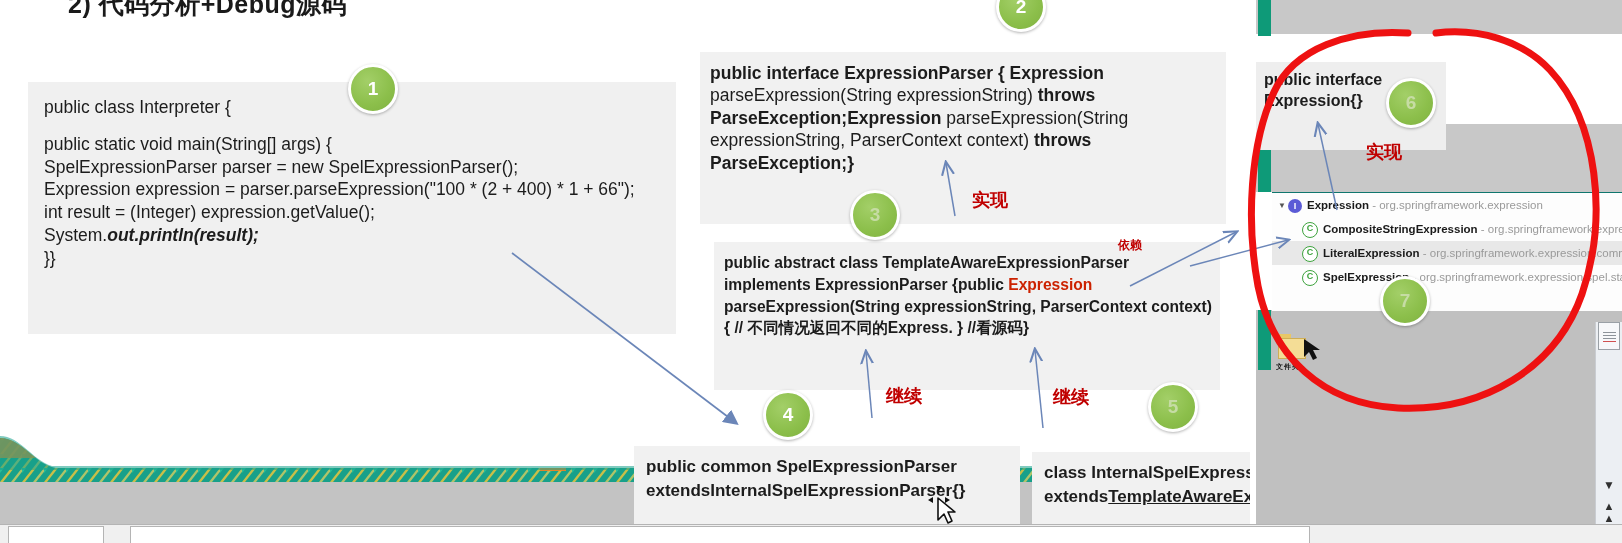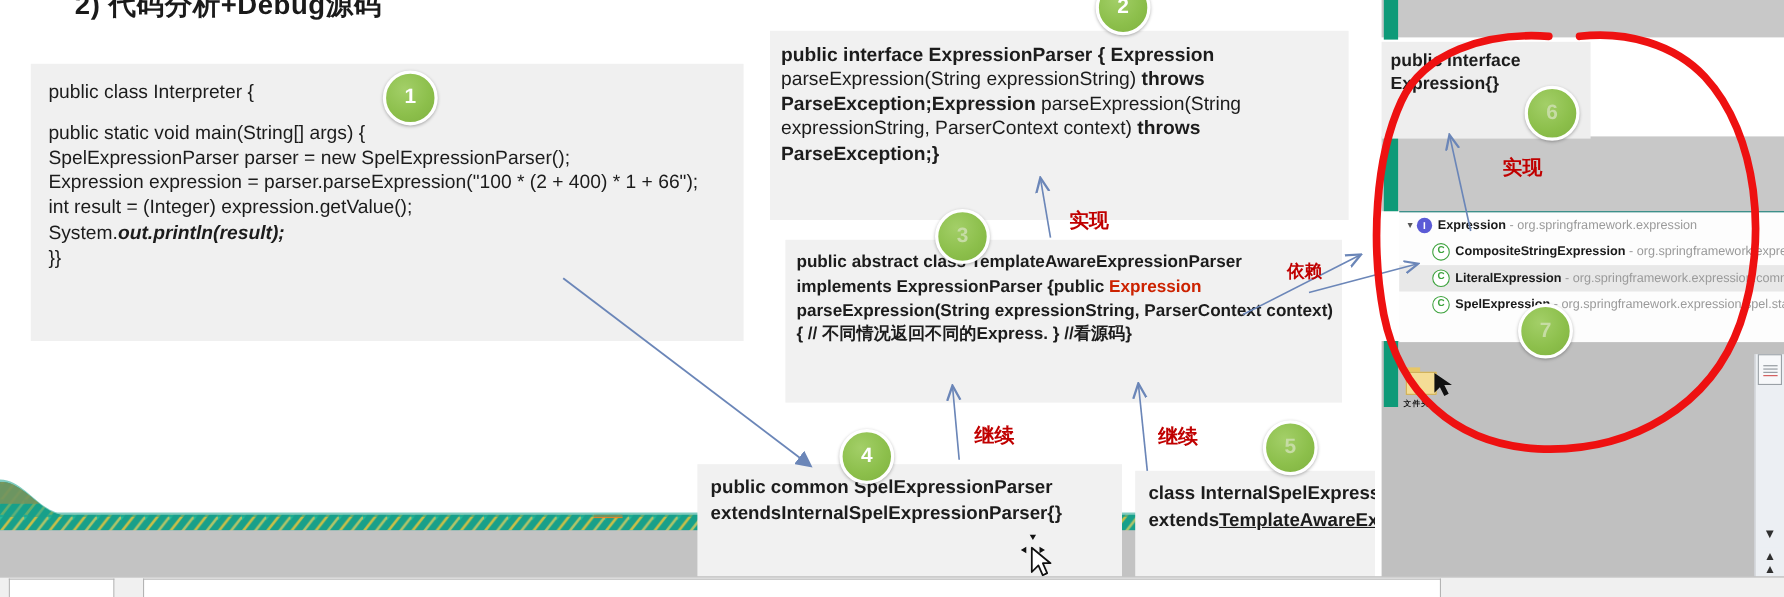--- a/index.html
+++ b/index.html
@@ -33,20 +33,21 @@
 
   
   .codebox {
     position: absolute;
     background: #f1f1f1;
     color: #1c1c1c;
     box-sizing: border-box;
     line-height: 1.22;
     white-space: pre-wrap;
     overflow: hidden;
+    margin-top: 24px;
   }
 
   
   #box-interpreter {
     left: 28px;  top: 58px;
     width: 648px; height: 252px;
     padding: 14px 16px 10px 16px;
     font-size: 17.5px;
     font-family: "Liberation Sans", sans-serif;
     line-height: 1.30;
@@ -368,21 +369,21 @@
 
   <div class="badge" style="left:348px;top:64px;">1</div>
   <div class="badge" id="badge-2" style="left:996px;">2</div>
   <div class="badge dim" style="left:850px;top:190px;">3</div>
   <div class="badge" style="left:763px;top:390px;">4</div>
   <div class="badge dim" style="left:1148px;top:382px;">5</div>
   <div class="badge dim" style="left:1386px;top:78px;">6</div>
   <div class="badge dim" style="left:1380px;top:276px;">7</div>
 
   <div class="cn-ann" style="left:972px;top:188px;">实现</div>
-  <div class="cn-ann" style="left:1170px;top:237px;font-size:16px;">依赖</div>
+  <div class="cn-ann" style="left:1118px;top:237px;font-size:12px;">依赖</div>
   <div class="cn-ann" style="left:886px;top:384px;">继续</div>
   <div class="cn-ann" style="left:1053px;top:385px;">继续</div>
   <div class="cn-ann" style="left:1366px;top:140px;">实现</div>
 
   <svg id="mouse-cursor" viewBox="0 0 34 40">
     <path d="M8 0 L11 5 L14 0 Z M0 14 L5 11 L5 17 Z M22 14 L17 11 L17 17 Z" fill="#111"></path>
     <path d="M10 12 L10 34 L16 28 L20 37 L24 35 L20 26 L27 26 Z" fill="#fff" stroke="#111" stroke-width="1.6" stroke-linejoin="round"></path>
   </svg>
 
   <div id="ppt-scrollbar">

